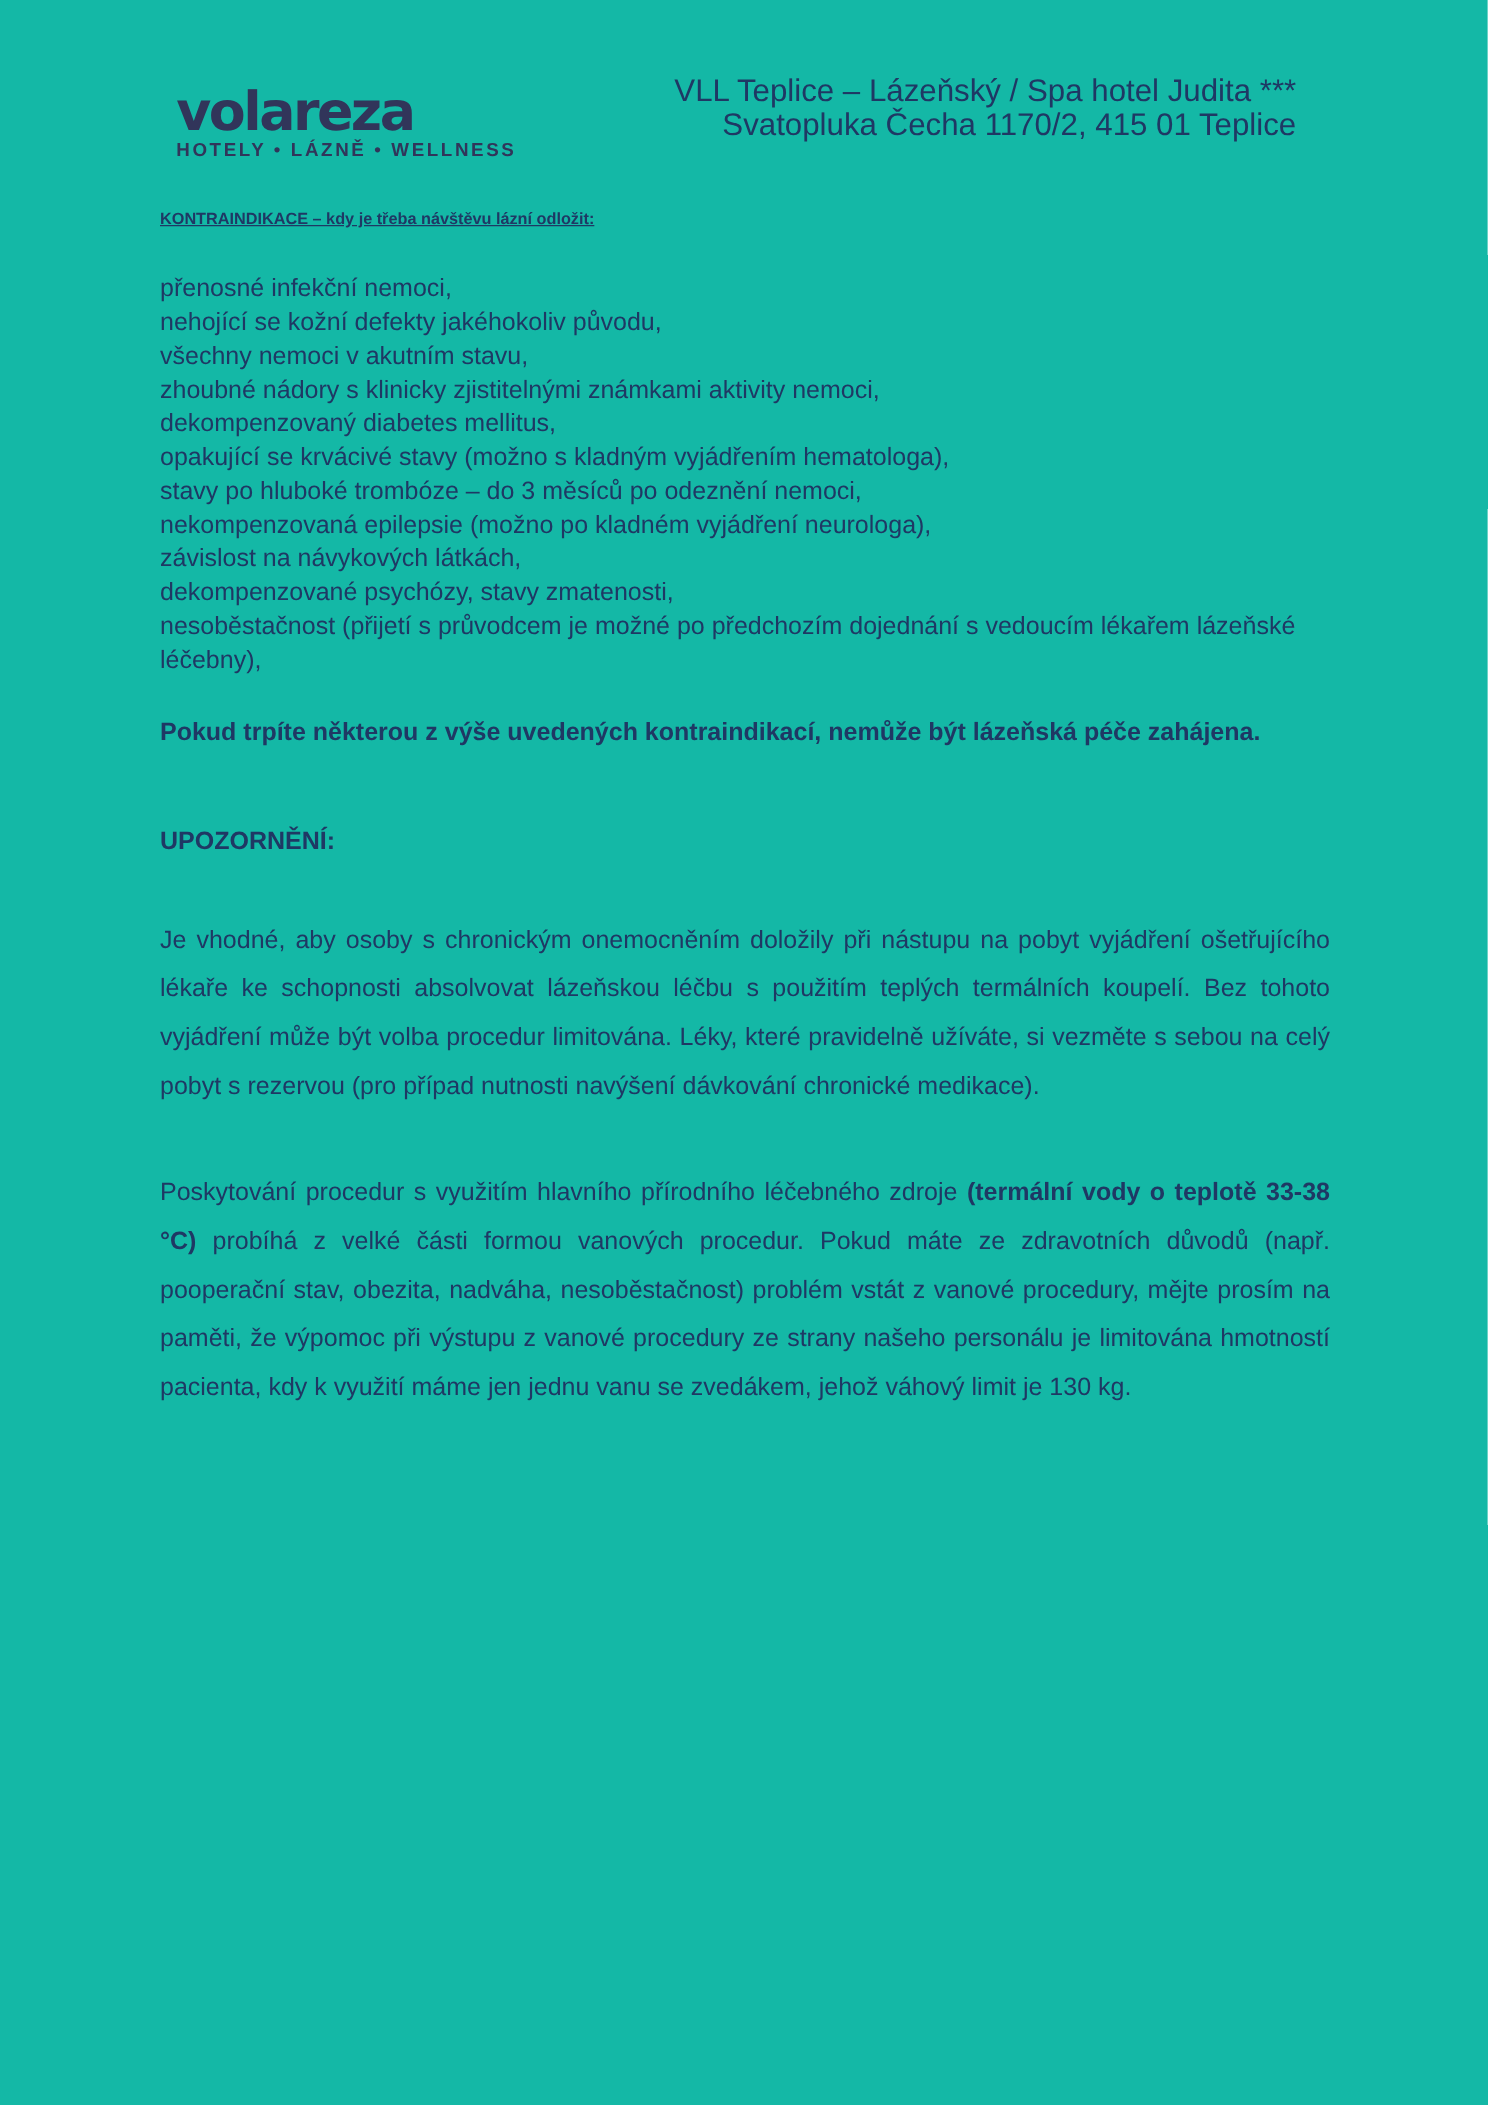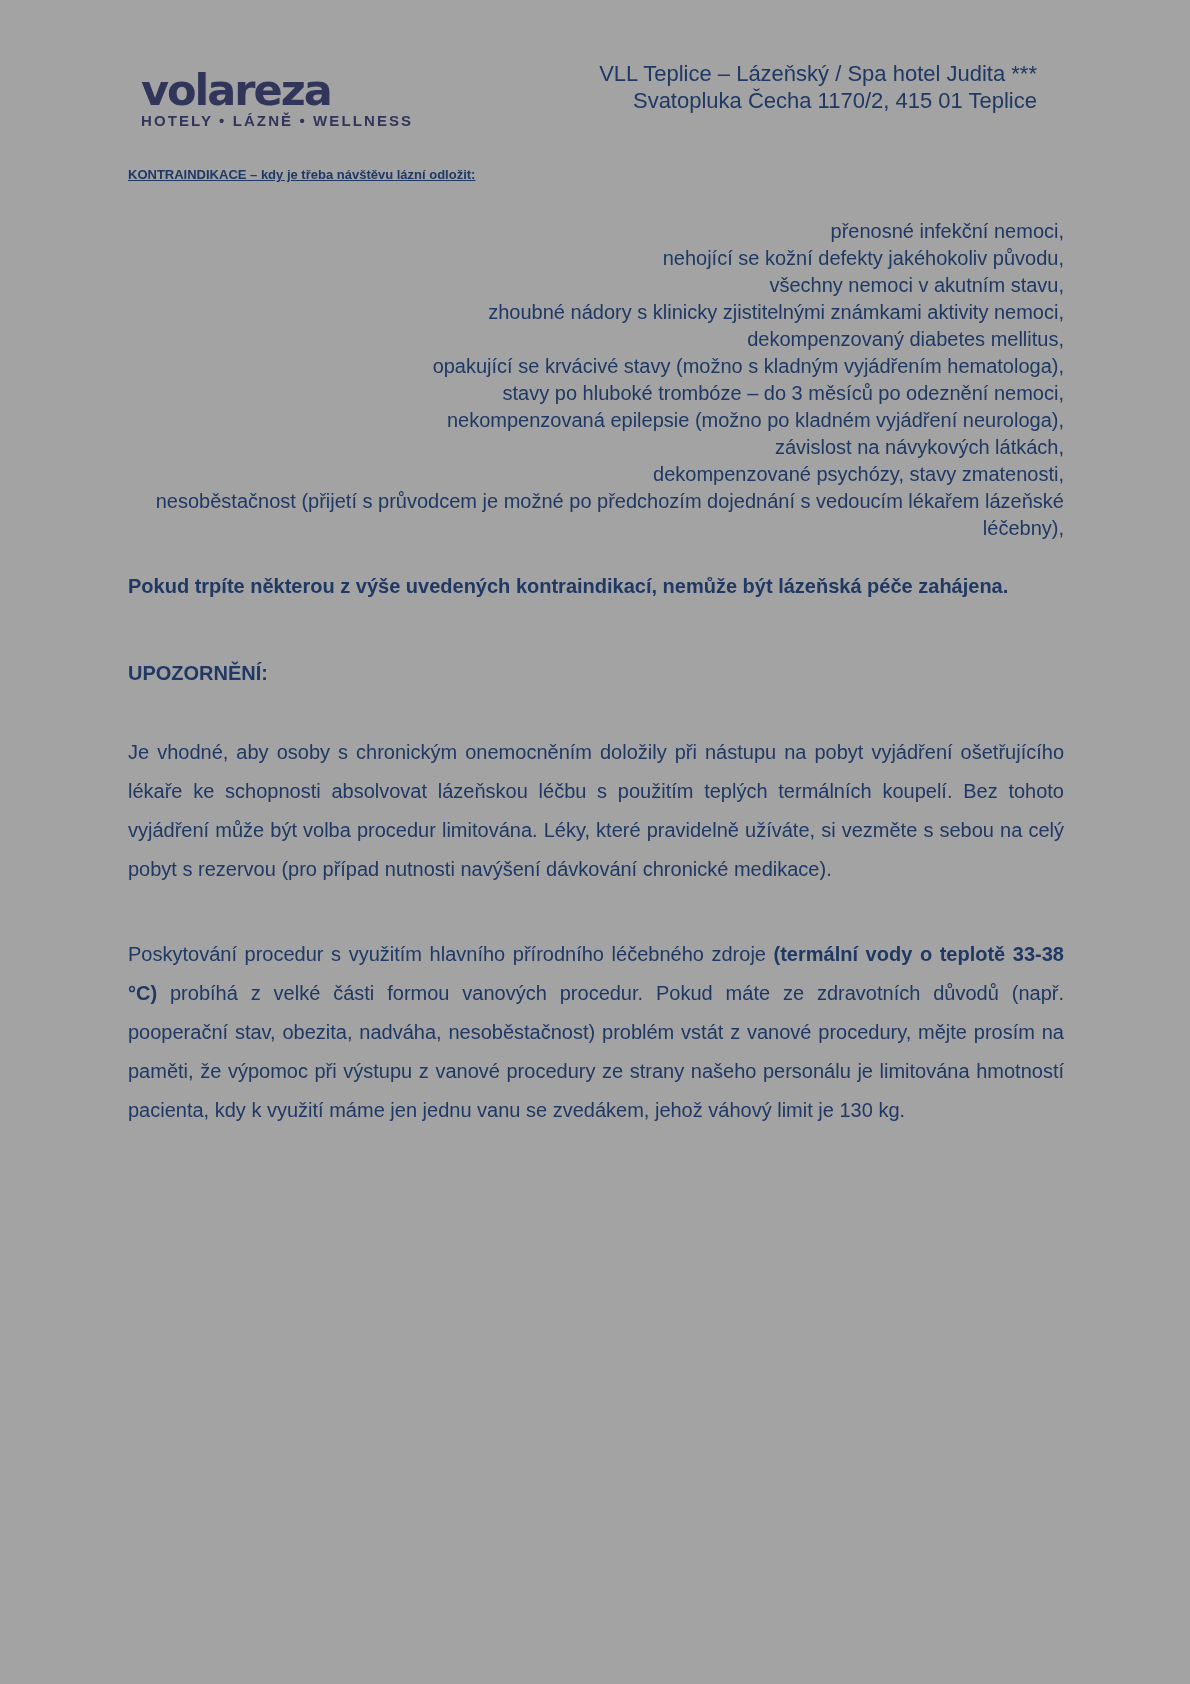--- a/index.html
+++ b/index.html
@@ -7,21 +7,21 @@
   body {
     width: 1190px;
     height: 1684px;
     position: relative;
     font-family: "Liberation Sans", sans-serif;
     overflow: hidden;
   }
   .page {
     position: absolute;
     inset: 0;
-    background: #a3a3a3;
+    background: #14b8a6;
   }
   
   .logo {
     position: absolute;
     left: 141px;
     top: 70px;
     color: #31355a;
     width: 210px;
   }
   .logo-brand {
@@ -37,42 +37,41 @@
     letter-spacing: 2.1px;
     margin-top: 2px;
     white-space: nowrap;
   }
   .header-address {
     position: absolute;
     top: 60px;
     right: 153px;
     text-align: right;
     color: #1f3864;
-    font-size: 22px;
+    font-size: 25px;
     line-height: 27px;
   }
   
   .main {
     position: absolute;
     left: 128px;
     top: 161px;
     width: 936px;
     color: #1f3864;
     font-size: 20px;
   }
   .doc-heading {
     font-size: 13px;
     font-weight: bold;
     text-decoration: underline;
     line-height: 28px;
     margin-bottom: 29px;
   }
   .contra-list .contra-item {
     line-height: 27px;
-    text-align: right;
   }
   .warning {
     font-weight: bold;
     margin-top: 31px;
     line-height: 27px;
   }
   .notice-heading {
     font-weight: bold;
     margin-top: 60px;
     line-height: 27px;

